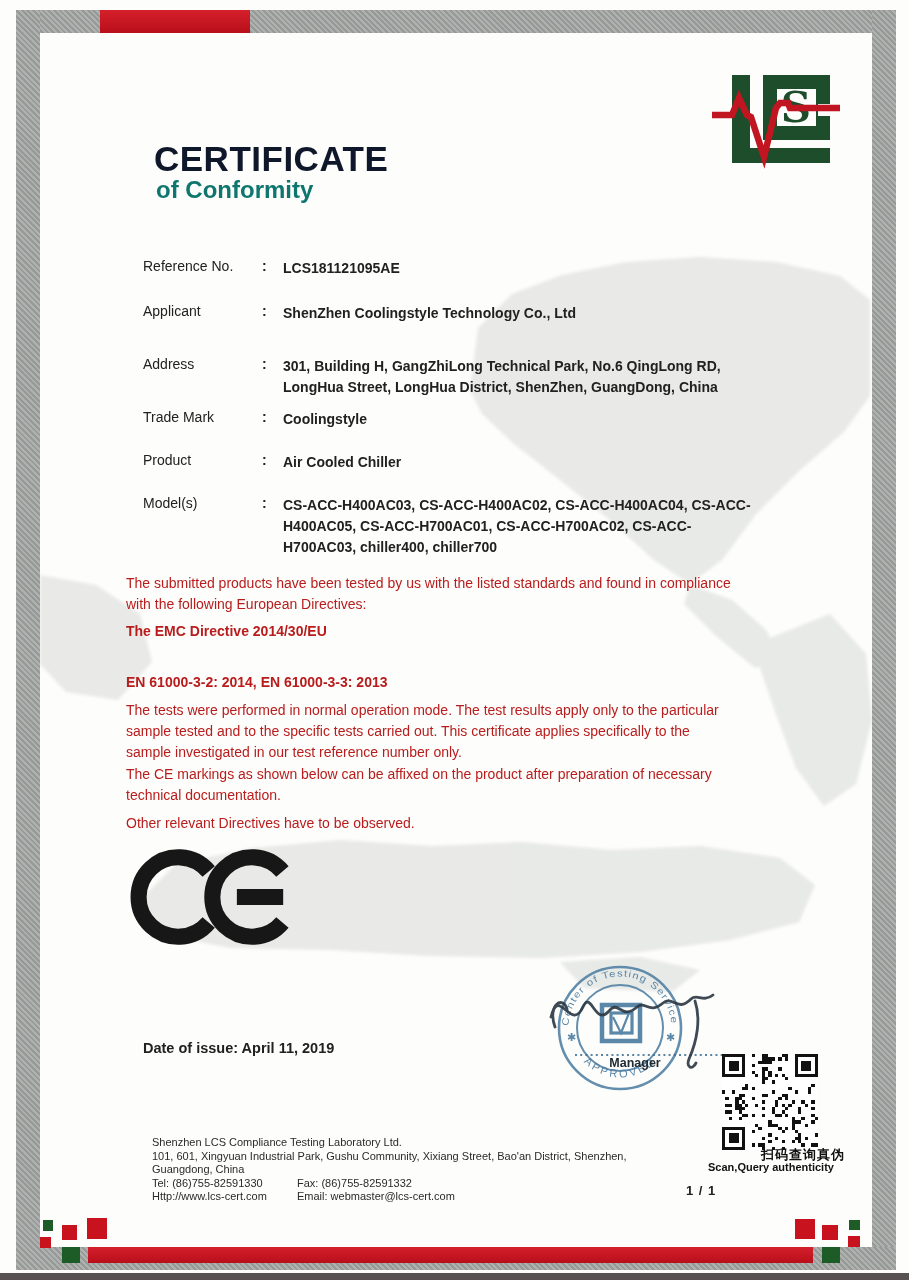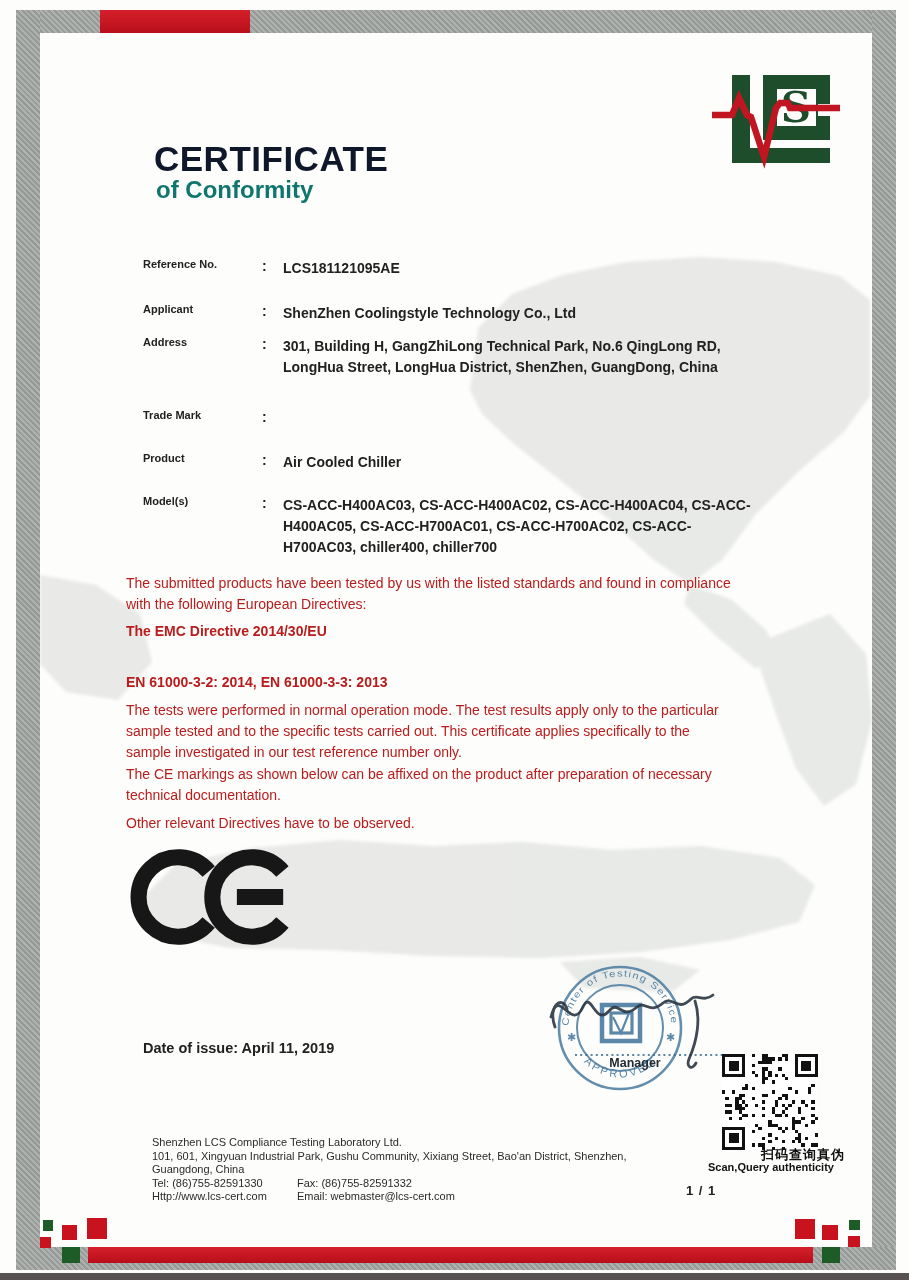--- a/index.html
+++ b/index.html
@@ -20,21 +20,21 @@
   .sq-red{background:#c8121e;}
   .sq-green{background:#1d5c26;}
   .bottom-edge{background:#575152;z-index:4;}
   
   #map{left:0;top:0;z-index:1;filter:blur(1.5px);}
   
   .content{z-index:5;}
   .title{font-size:35px;font-weight:bold;letter-spacing:.5px;color:#0f172a;white-space:nowrap;}
   .subtitle{font-size:24px;font-weight:bold;color:#0f766e;white-space:nowrap;}
   .field-row{left:143px;height:22px;width:730px;}
-  .flabel{position:absolute;left:0;top:0;font-size:11px;font-weight:bold;white-space:nowrap;}
+  .flabel{position:absolute;left:0;top:0;font-size:14px;font-weight:normal;white-space:nowrap;}
   .fcolon{position:absolute;left:119px;top:0;font-size:14px;font-weight:bold;}
   .fvalue{position:absolute;left:140px;top:0;width:525px;font-size:14px;font-weight:bold;line-height:21px;white-space:pre-line;}
   .para{left:126px;width:695px;font-size:14px;line-height:21px;white-space:pre-line;color:#b91c1c;}
   .bold{font-weight:bold;}
   .issue-line{font-size:14.5px;font-weight:bold;white-space:nowrap;}
   .footer-block{left:152px;top:1136px;width:600px;font-size:11px;line-height:13.6px;color:#2a2a2a;}
   .fcols{display:flex;}
   .fcols .c1{width:145px;}
   .pagenum{font-size:13px;font-weight:bold;letter-spacing:1px;}
   .qr-cap{width:170px;text-align:center;font-weight:bold;color:#111;}
@@ -96,29 +96,30 @@
   <div class="abs content field-row" style="top:258px;">
     <div class="flabel">Reference No.</div>
     <div class="fcolon">:</div>
     <div class="fvalue">LCS181121095AE</div>
   </div>
   <div class="abs content field-row" style="top:303px;">
     <div class="flabel">Applicant</div>
     <div class="fcolon">:</div>
     <div class="fvalue">ShenZhen Coolingstyle Technology Co., Ltd</div>
   </div>
-  <div class="abs content field-row" style="top:336px;">
+  <div class="abs content field-row" style="top:356px;">
     <div class="flabel">Address</div>
     <div class="fcolon">:</div>
     <div class="fvalue">301, Building H, GangZhiLong Technical Park, No.6 QingLong RD,
 LongHua Street, LongHua District, ShenZhen, GuangDong, China</div>
   </div>
   <div class="abs content field-row" style="top:409px;">
     <div class="flabel">Trade Mark</div>
     <div class="fcolon">:</div>
+    <div class="fvalue">Coolingstyle</div>
   </div>
   <div class="abs content field-row" style="top:452px;">
     <div class="flabel">Product</div>
     <div class="fcolon">:</div>
     <div class="fvalue">Air Cooled Chiller</div>
   </div>
   <div class="abs content field-row" style="top:495px;">
     <div class="flabel">Model(s)</div>
     <div class="fcolon">:</div>
     <div class="fvalue">CS-ACC-H400AC03, CS-ACC-H400AC02, CS-ACC-H400AC04, CS-ACC-

